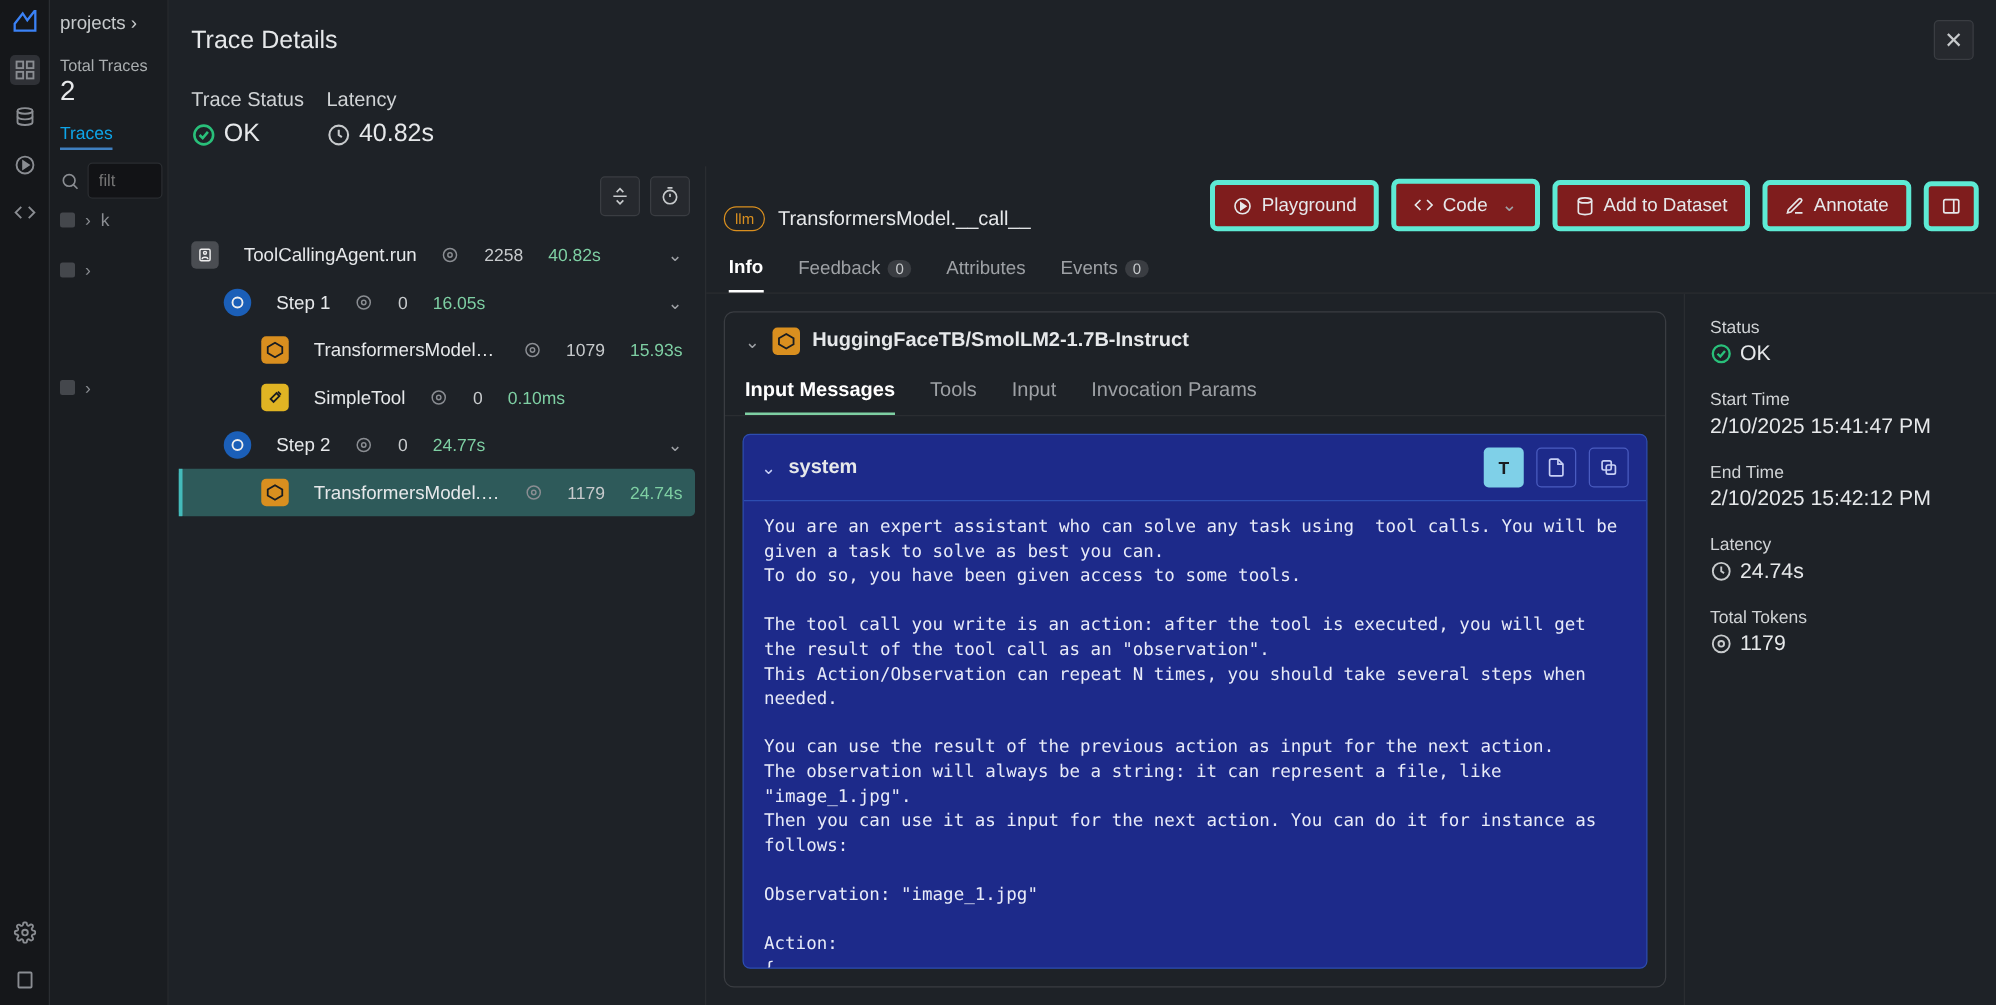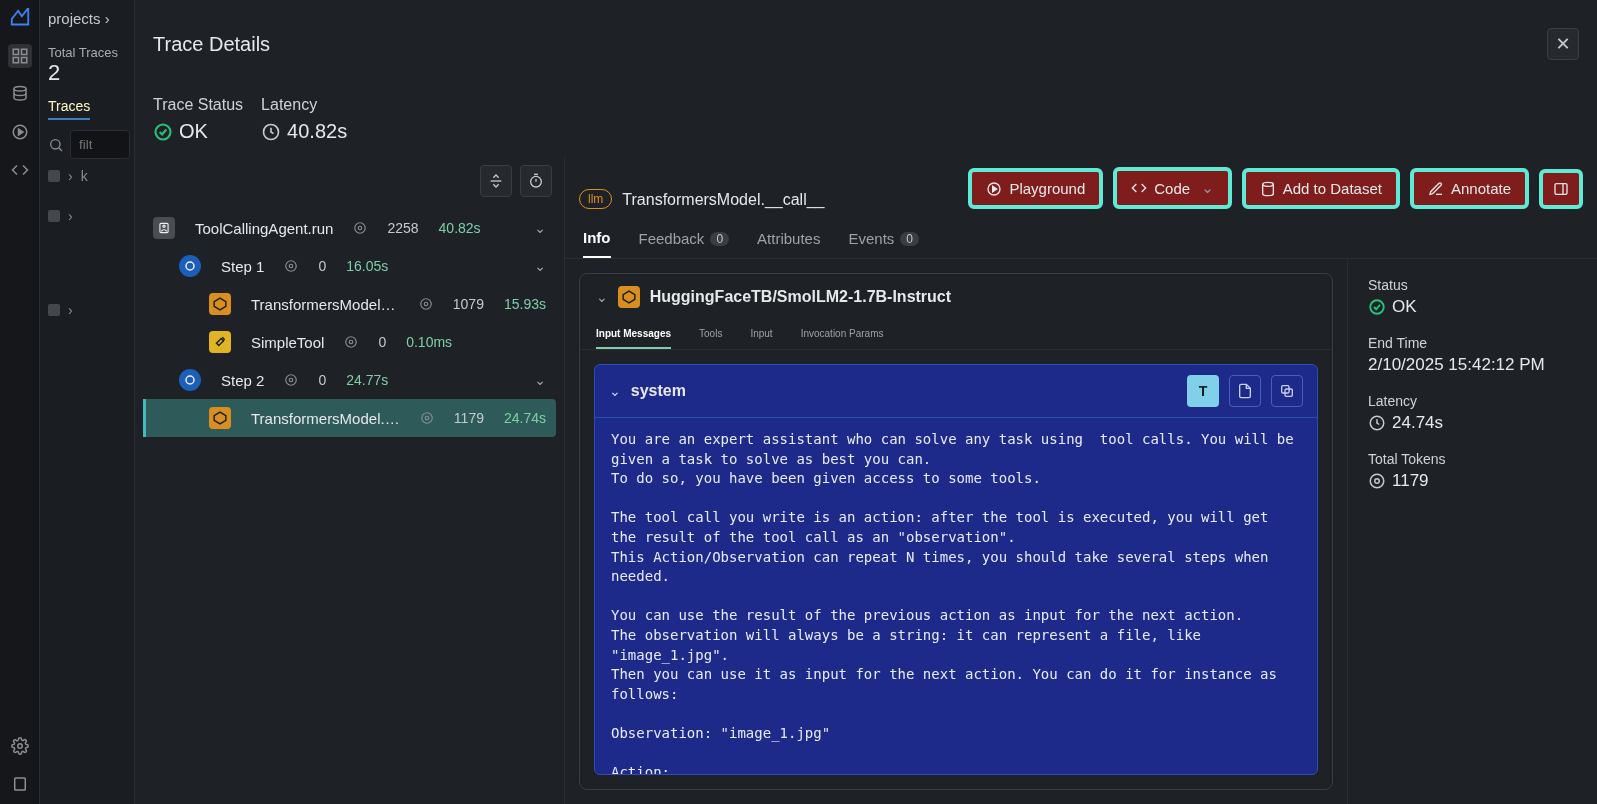--- a/index.html
+++ b/index.html
@@ -30,35 +30,35 @@
 .leftpanel {
   position: absolute; left: 40px; top: 0; bottom: 0; width: 95px;
   background: #1a1d21;
   border-right: 1px solid #2a2d31;
   padding: 10px 8px;
   overflow: hidden;
 }
 .leftpanel .crumb { font-size: 15px; color: #c7cacc; margin-bottom: 18px; white-space: nowrap; }
 .leftpanel .tt-lbl { font-size: 13px; color: #a9adaf; white-space: nowrap; }
 .leftpanel .tt-val { font-size: 22px; font-weight: 500; margin-bottom: 8px; }
-.leftpanel .tabh { font-size: 14px; color: #fef9c3; padding: 4px 0; border-bottom: 2px solid #3f7fbf; display: inline-block; margin-bottom: 10px; }
+.leftpanel .tabh { font-size: 14px; color: #0ea5e9; padding: 4px 0; border-bottom: 2px solid #3f7fbf; display: inline-block; margin-bottom: 10px; }
 .leftpanel .searchrow { display: flex; align-items: center; gap: 6px; }
 .leftpanel input { background: #121316; border: 1px solid #2a2d31; border-radius: 4px; padding: 6px 8px; color: #e6e8ea; width: 60px; }
 .leftpanel .listrow { display: flex; align-items: center; gap: 8px; height: 34px; }
 .leftpanel .cb { width: 12px; height: 12px; background: #44474c; border-radius: 2px; }
 
 
 .modal {
   position: absolute; left: 135px; right: 0; top: 0; bottom: 0;
   background: #1e2227;
   display: flex; flex-direction: column;
 }
 .modal-hdr {
   display: flex; align-items: center; justify-content: space-between;
-  padding: 28px 18px;
+  padding: 16px 18px;
 }
 .modal-hdr h1 { font-size: 20px; font-weight: 500; color: #e6e8ea; }
 .closebtn { width: 32px; height: 32px; border: 1px solid #3a3d42; border-radius: 4px; background: #26292e; color: #c7cacc; display: flex; align-items: center; justify-content: center; cursor: pointer; font-size: 18px; }
 
 .summary {
   display: flex; gap: 18px; padding: 8px 18px 14px 18px;
 }
 .summary .blk .lbl { font-size: 16px; color: #d0d3d5; margin-bottom: 6px; }
 .summary .blk .val { font-size: 20px; font-weight: 500; display: flex; align-items: center; gap: 6px; }
 .ok-ico { color: #29c07a; }
@@ -127,21 +127,21 @@
 .msgarea { flex:1; padding: 14px; min-width:0; overflow:hidden; display:flex; flex-direction:column; }
 .modelcard {
   border: 1px solid #3a3d42; border-radius: 8px; background:#1e2227;
   display:flex; flex-direction:column; flex:1; min-height:0;
 }
 .modelhdr { display:flex; align-items:center; gap:10px; padding:12px 16px; }
 .modelhdr .caret2 { color:#9ea1a5; cursor:pointer; }
 .modelhdr .msq { width:22px; height:22px; border-radius:4px; background:#d98f1f; display:flex; align-items:center; justify-content:center; }
 .modelhdr .mname { font-size:16px; font-weight:600; }
 .subtabs { display:flex; gap:28px; padding: 0 16px; border-bottom:1px solid #2a2d31; }
-.subtab { padding:8px 0; font-size:10px; color:#9ea1a5; cursor:pointer; }
+.subtab { padding:8px 0; font-size:16px; color:#9ea1a5; cursor:pointer; }
 .subtab.active { color:#fff; font-weight:600; border-bottom:2px solid #7ecfa3; }
 
 .msgbox {
   margin: 14px; border: 1px solid #2d4db0; border-radius: 6px;
   background: #1d2a8a;
   flex:1; min-height:0; display:flex; flex-direction:column; overflow:hidden;
 }
 .msgbox-hdr { display:flex; align-items:center; padding:10px 14px; gap:10px; border-bottom:1px solid #2d4db0; }
 .msgbox-hdr .role { font-size:16px; font-weight:600; }
 .msgbox-hdr .grow { flex:1; }
@@ -523,20 +523,24 @@
                 <span class="ok-ico">
                   <svg width="18" height="18" viewBox="0 0 24 24" fill="none" stroke="currentColor" stroke-width="2.5">
                     <circle cx="12" cy="12" r="9"></circle>
                     <path d="m8 12 3 3 5-6"></path>
                   </svg>
                 </span>
                 <span>OK</span>
               </div>
           </div>
           <div class="meta">
+            <div class="ml">Start Time</div>
+            <div class="mv">2/10/2025 15:41:47 PM</div>
+          </div>
+          <div class="meta">
             <div class="ml">End Time</div>
             <div class="mv">2/10/2025 15:42:12 PM</div>
           </div>
           <div class="meta">
             <div class="ml">Latency</div>
             <div class="mv">
                 <span style="color:#c7cacc;">
                   <svg width="18" height="18" viewBox="0 0 24 24" fill="none" stroke="currentColor" stroke-width="2">
                     <circle cx="12" cy="12" r="9"></circle>
                     <path d="M12 7v5l3 2"></path>

